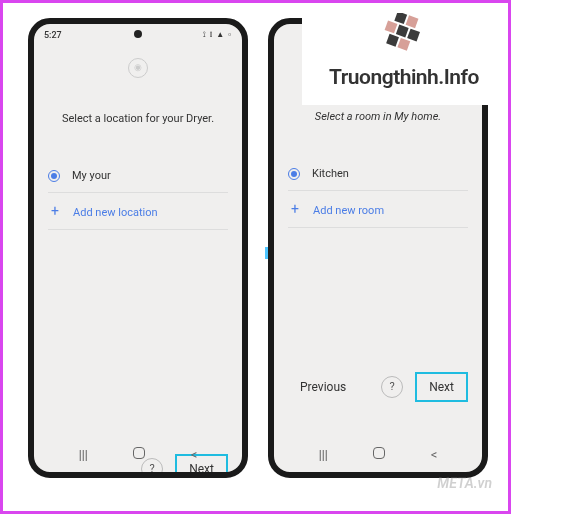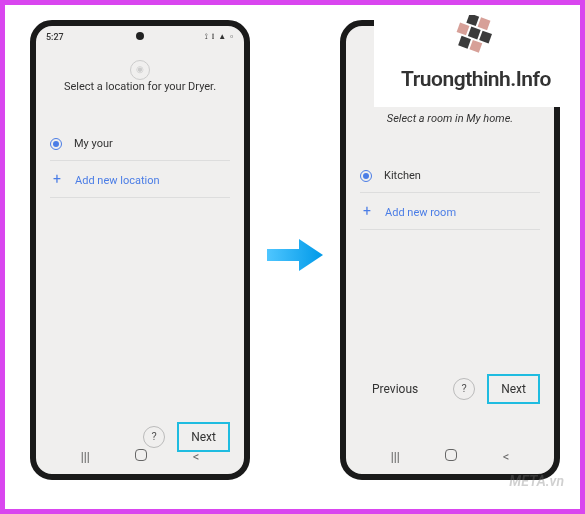--- a/index.html
+++ b/index.html
@@ -6,24 +6,24 @@
     margin: 0;
     padding: 0;
     width: 585px;
     height: 514px;
     background: #fff;
     font-family: -apple-system, "Segoe UI", Roboto, sans-serif;
     position: relative;
     overflow: hidden;
   }
   .stage {
-    width: 585px;
+    width: 511px;
     height: 514px;
     position: relative;
-    border: 5px solid #d946ef;
+    border: 3px solid #d946ef;
     box-sizing: border-box;
   }
 
   
   .phone {
     position: absolute;
     width: 220px;
     height: 460px;
     border: 6px solid #1a1a1a;
     border-radius: 22px;
@@ -73,20 +73,21 @@
     margin: 18px auto 0 auto;
     font-size: 9px;
     text-align:center;
     line-height:17px;
     color:#ccc;
   }
   .title {
     font-size: 11px;
     color: #333;
     text-align: center;
+    margin-top: 34px;
     margin-bottom: 34px;
   }
 
   .row {
     display: flex;
     align-items: flex-end;
     padding: 10px 0;
     border-bottom: 1px solid #ddd;
     font-size: 11px;
     color: #333;

